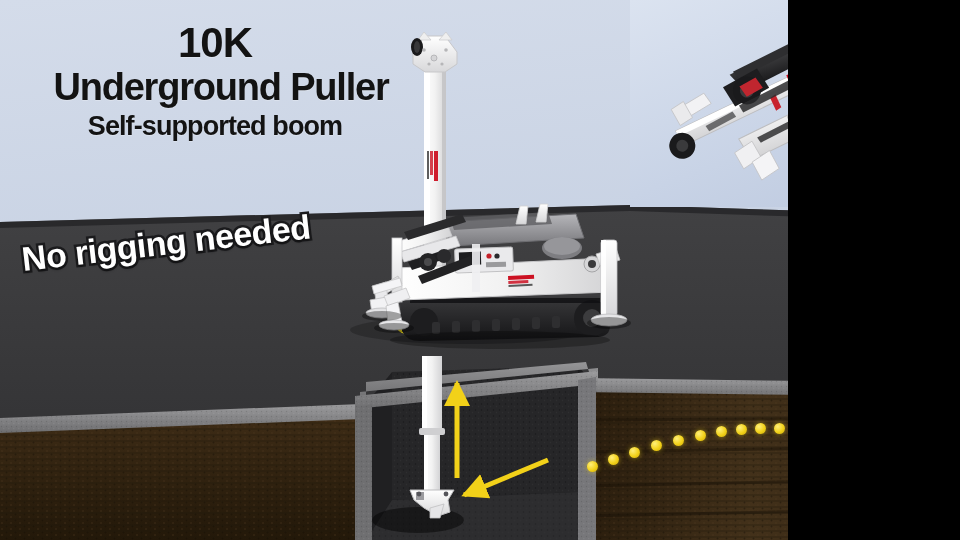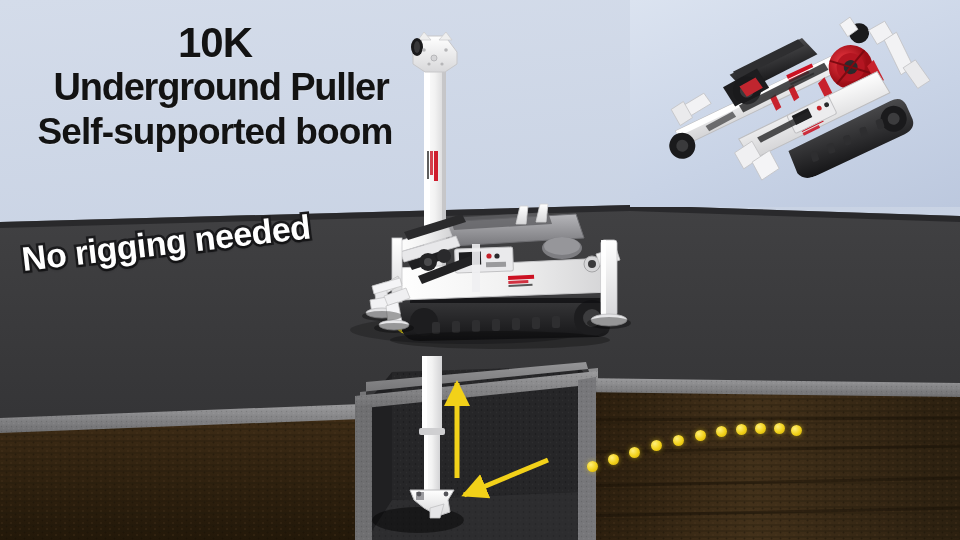--- a/index.html
+++ b/index.html
@@ -1,19 +1,19 @@
 <!DOCTYPE html>
 <html><head>
 <meta charset="utf-8">
 <style>
   html,body{margin:0;padding:0;background:#000;}
   body{font-family:"Liberation Sans",sans-serif;}
 
   #stage{
-    position:relative;width:960px;height:540px;overflow:hidden;
+    position:relative;width:788px;height:540px;overflow:hidden;
     background:linear-gradient(175deg,#d4dcea 0%,#c9d3e4 45%,#c2cde1 100%);
   }
 
   
   #inset{
     position:absolute;left:630px;top:0;width:330px;height:207px;
     background:linear-gradient(160deg,#dbe3f0 0%,#c8d3e6 60%,#bcc8de 100%);
     overflow:hidden;
   }
   #inset .machine{
@@ -29,21 +29,21 @@
   }
 
   
   #headline{
     position:absolute;left:0;top:22px;width:430px;text-align:center;
     color:#131313;line-height:1.0;
     text-shadow:0 1px 0 rgba(255,255,255,.25);
   }
   #headline .l1{font-size:42px;font-weight:bold;letter-spacing:-1px;display:block;}
   #headline .l2{font-size:38px;font-weight:bold;letter-spacing:-1.2px;display:block;margin-top:4px;margin-left:12px;}
-  #headline .l3{font-size:37px;font-weight:bold;letter-spacing:-.9px;display:block;margin-top:7px;}
+  #headline .l3{font-size:27px;font-weight:bold;letter-spacing:-.9px;display:block;margin-top:7px;}
 
   
   #callout{
     position:absolute;left:22px;top:240px;width:380px;
     transform:rotate(-6.5deg);transform-origin:left center;
   }
   #callout span{
     font-size:34px;font-weight:bold;color:#ffffff;letter-spacing:-.5px;
     -webkit-text-stroke:5px #1b1b1d;paint-order:stroke fill;
     text-shadow:0 2px 3px rgba(0,0,0,.45);

